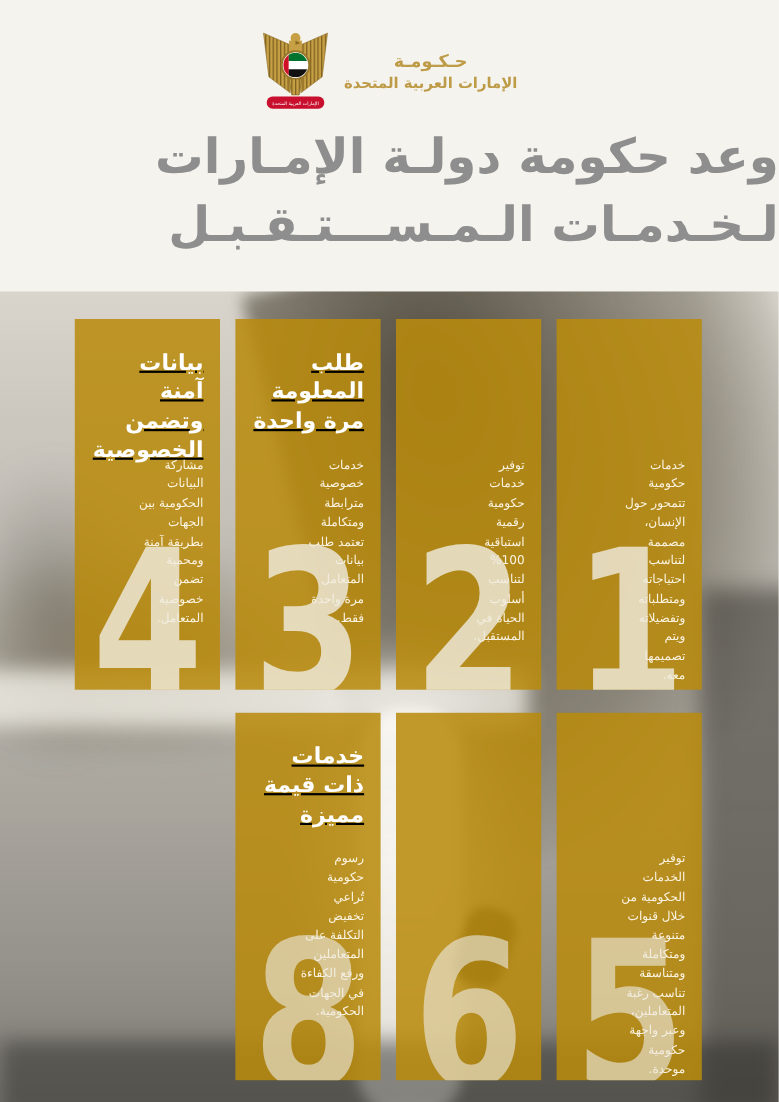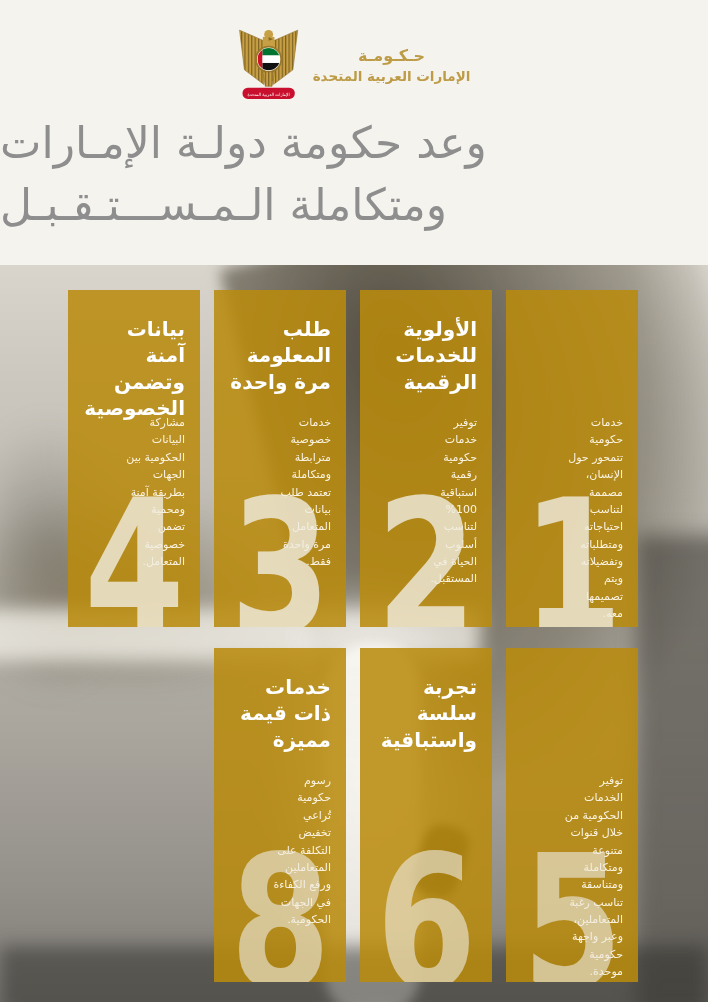--- a/index.html
+++ b/index.html
@@ -16,22 +16,22 @@
     background:var(--page-cream);overflow:hidden;
   }
   
   .header{position:absolute;top:0;left:0;width:708px;height:263px;background:var(--page-cream);z-index:3;}
   .logo-lockup{position:absolute;top:26px;left:50%;transform:translateX(-50%);
     display:flex;align-items:center;gap:13px;direction:ltr;}
   .emblem{flex:0 0 auto;}
   .logo-text{direction:rtl;text-align:center;color:var(--logo-gold);}
   .logo-text .l1{font-size:16px;font-weight:bold;letter-spacing:1px;margin-bottom:3px;}
   .logo-text .l2{font-size:13.5px;font-weight:bold;}
-  .poster-title{position:absolute;top:112px;left:0;width:100%;text-align:left;direction:rtl;
-    color:var(--title-gray);font-weight:normal;font-size:44px;line-height:1.42;}
+  .poster-title{position:absolute;top:112px;left:0;width:100%;text-align:right;direction:rtl;
+    color:var(--title-gray);font-weight:bold;font-size:44px;line-height:1.42;}
   
   .photo{position:absolute;top:265px;left:0;width:708px;height:737px;overflow:hidden;
     background:linear-gradient(180deg,#d9d5cd 0%,#ccc8c0 15%,#bdb9b1 40%,#a8a49c 65%,#93908a 85%,#7d7a74 100%);}
   .shape{position:absolute;z-index:1;}
   .buildings{left:-10px;top:150px;width:150px;height:280px;filter:blur(13px);
     background:radial-gradient(ellipse at 40% 50%,rgba(110,106,98,0.55),transparent 70%);}
   .flag-main{left:280px;top:-60px;width:470px;height:560px;filter:blur(7px);transform:rotate(-14deg);
     background:radial-gradient(ellipse at 32% 22%,rgba(52,46,32,0.82),rgba(70,62,44,0.38) 55%,transparent 74%);}
   .flag-olive{left:-30px;top:220px;width:340px;height:200px;filter:blur(15px);
     background:radial-gradient(ellipse at 45% 55%,rgba(86,74,42,0.45),transparent 70%);}
@@ -44,21 +44,21 @@
   .hand{left:418px;top:560px;width:46px;height:72px;filter:blur(4px);transform:rotate(18deg);
     background:rgba(32,29,24,0.8);border-radius:18px;}
   .right-dark{left:636px;top:270px;width:95px;height:480px;filter:blur(10px);
     background:linear-gradient(180deg,rgba(42,40,35,0.5),rgba(60,57,50,0.45));}
   .sea-shade{left:0;bottom:-14px;width:708px;height:70px;filter:blur(9px);
     background:rgba(44,43,39,0.5);}
   
   .cards{position:absolute;top:25px;left:68px;width:570px;z-index:2;direction:rtl;
     display:grid;grid-template-columns:repeat(4,1fr);grid-template-rows:337px 334px;
     column-gap:14px;row-gap:21px;}
-  .card{position:relative;overflow:hidden;background:var(--card-gold);}
+  .card{position:relative;overflow:hidden;background:var(--card-gold);text-decoration:underline;}
   .card-title{padding:26px 15px 0;font-size:20px;font-weight:bold;color:#ffffff;
     line-height:1.32;text-align:right;direction:rtl;}
   .card-body{position:absolute;top:124px;right:15px;left:14px;font-size:11px;line-height:1.58;
     color:rgba(255,249,236,0.95);text-align:right;direction:rtl;margin-left:44px;}
   .card-number{position:absolute;bottom:-16px;left:0;right:0;height:150px;line-height:150px;
     text-align:center;font-weight:bold;color:var(--number-cream);font-size:185px;direction:ltr;}
   .card-number .card-number-glyph{display:inline-block;transform:scaleX(0.78);transform-origin:center bottom;}
   .card:nth-child(n+5) .card-number{color:rgba(238,234,224,0.62);}
 </style>
 </head>
@@ -94,21 +94,21 @@
         <rect x="5" y="63.5" width="54" height="11.5" rx="5.5" fill="#c8102e"></rect>
         <text x="32" y="71.5" text-anchor="middle" font-size="4.4" fill="#ffffff">الإمارات العربية المتحدة</text>
       </svg>
       <div class="logo-text">
         <div class="l1">حـكـومـة</div>
         <div class="l2">الإمارات العربية المتحدة</div>
       </div>
     </div>
     <div class="poster-title">
       <div>وعد حكومة دولـة الإمـارات</div>
-      <div>ومتكاملة الـمـســـتـقـبـل</div>
+      <div>لـخـدمـات الـمـســـتـقـبـل</div>
     </div>
   </div>
 
   <div class="photo">
     <div class="shape buildings"></div>
     <div class="shape flag-main"></div>
     <div class="shape flag-olive"></div>
     <div class="shape light-band"></div>
     <div class="shape white-fabric"></div>
     <div class="shape person"></div>
@@ -118,21 +118,20 @@
 
     <div class="cards">
   <div class="card">
     <div class="card-body">خدمات حكومية تتمحور حول الإنسان، مصممة لتناسب احتياجاته ومتطلباته وتفضيلاته ويتم تصميمها معه.</div>
     <div class="card-number">
       <span class="card-number-glyph">1</span>
     </div>
   </div>
 
   <div class="card">
-    <div class="card-title">الأولوية للخدمات الرقمية</div>
     <div class="card-body">توفير خدمات حكومية رقمية استباقية 100% لتناسب أسلوب الحياة في المستقبل.</div>
     <div class="card-number">
       <span class="card-number-glyph">2</span>
     </div>
   </div>
 
   <div class="card">
     <div class="card-title">طلب المعلومة مرة واحدة</div>
     <div class="card-body">خدمات خصوصية مترابطة ومتكاملة تعتمد طلب بيانات المتعامل مرة واحدة فقط.</div>
     <div class="card-number">
@@ -149,21 +148,20 @@
   </div>
 
   <div class="card">
     <div class="card-body">توفير الخدمات الحكومية من خلال قنوات متنوعة ومتكاملة ومتناسقة تناسب رغبة المتعاملين، وعبر واجهة حكومية موحدة.</div>
     <div class="card-number">
       <span class="card-number-glyph">5</span>
     </div>
   </div>
 
   <div class="card">
-    <div class="card-title">تجربة سلسة واستباقية</div>
     <div class="card-number">
       <span class="card-number-glyph">6</span>
     </div>
   </div>
 
 
   <div class="card">
     <div class="card-title">خدمات ذات قيمة مميزة</div>
     <div class="card-body">رسوم حكومية تُراعي تخفيض التكلفة على المتعاملين ورفع الكفاءة في الجهات الحكومية.</div>
     <div class="card-number">

